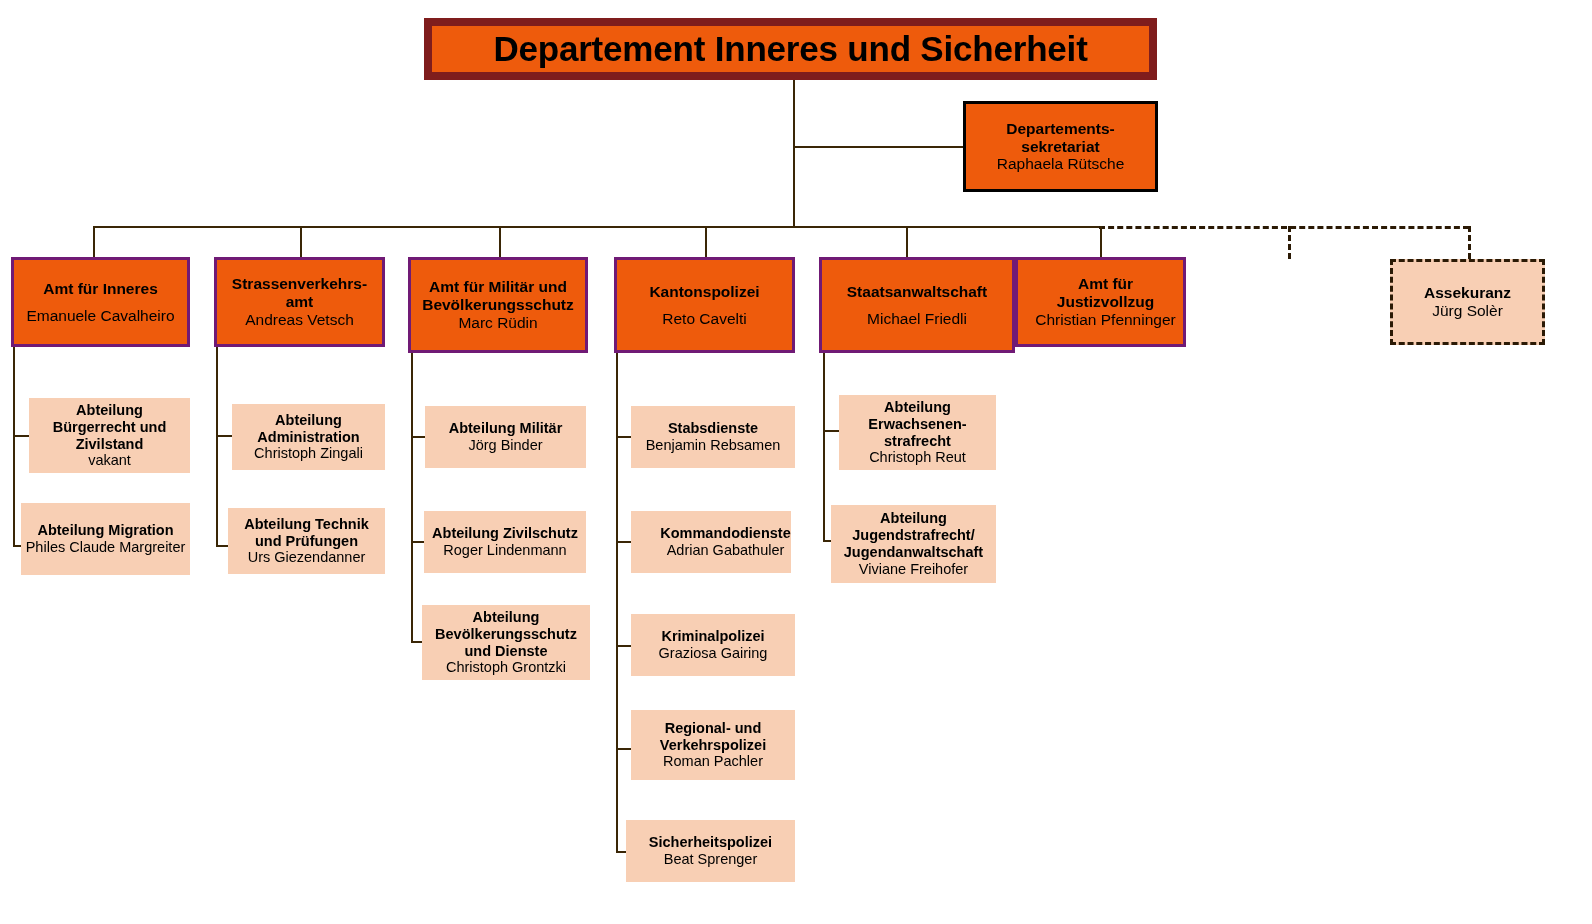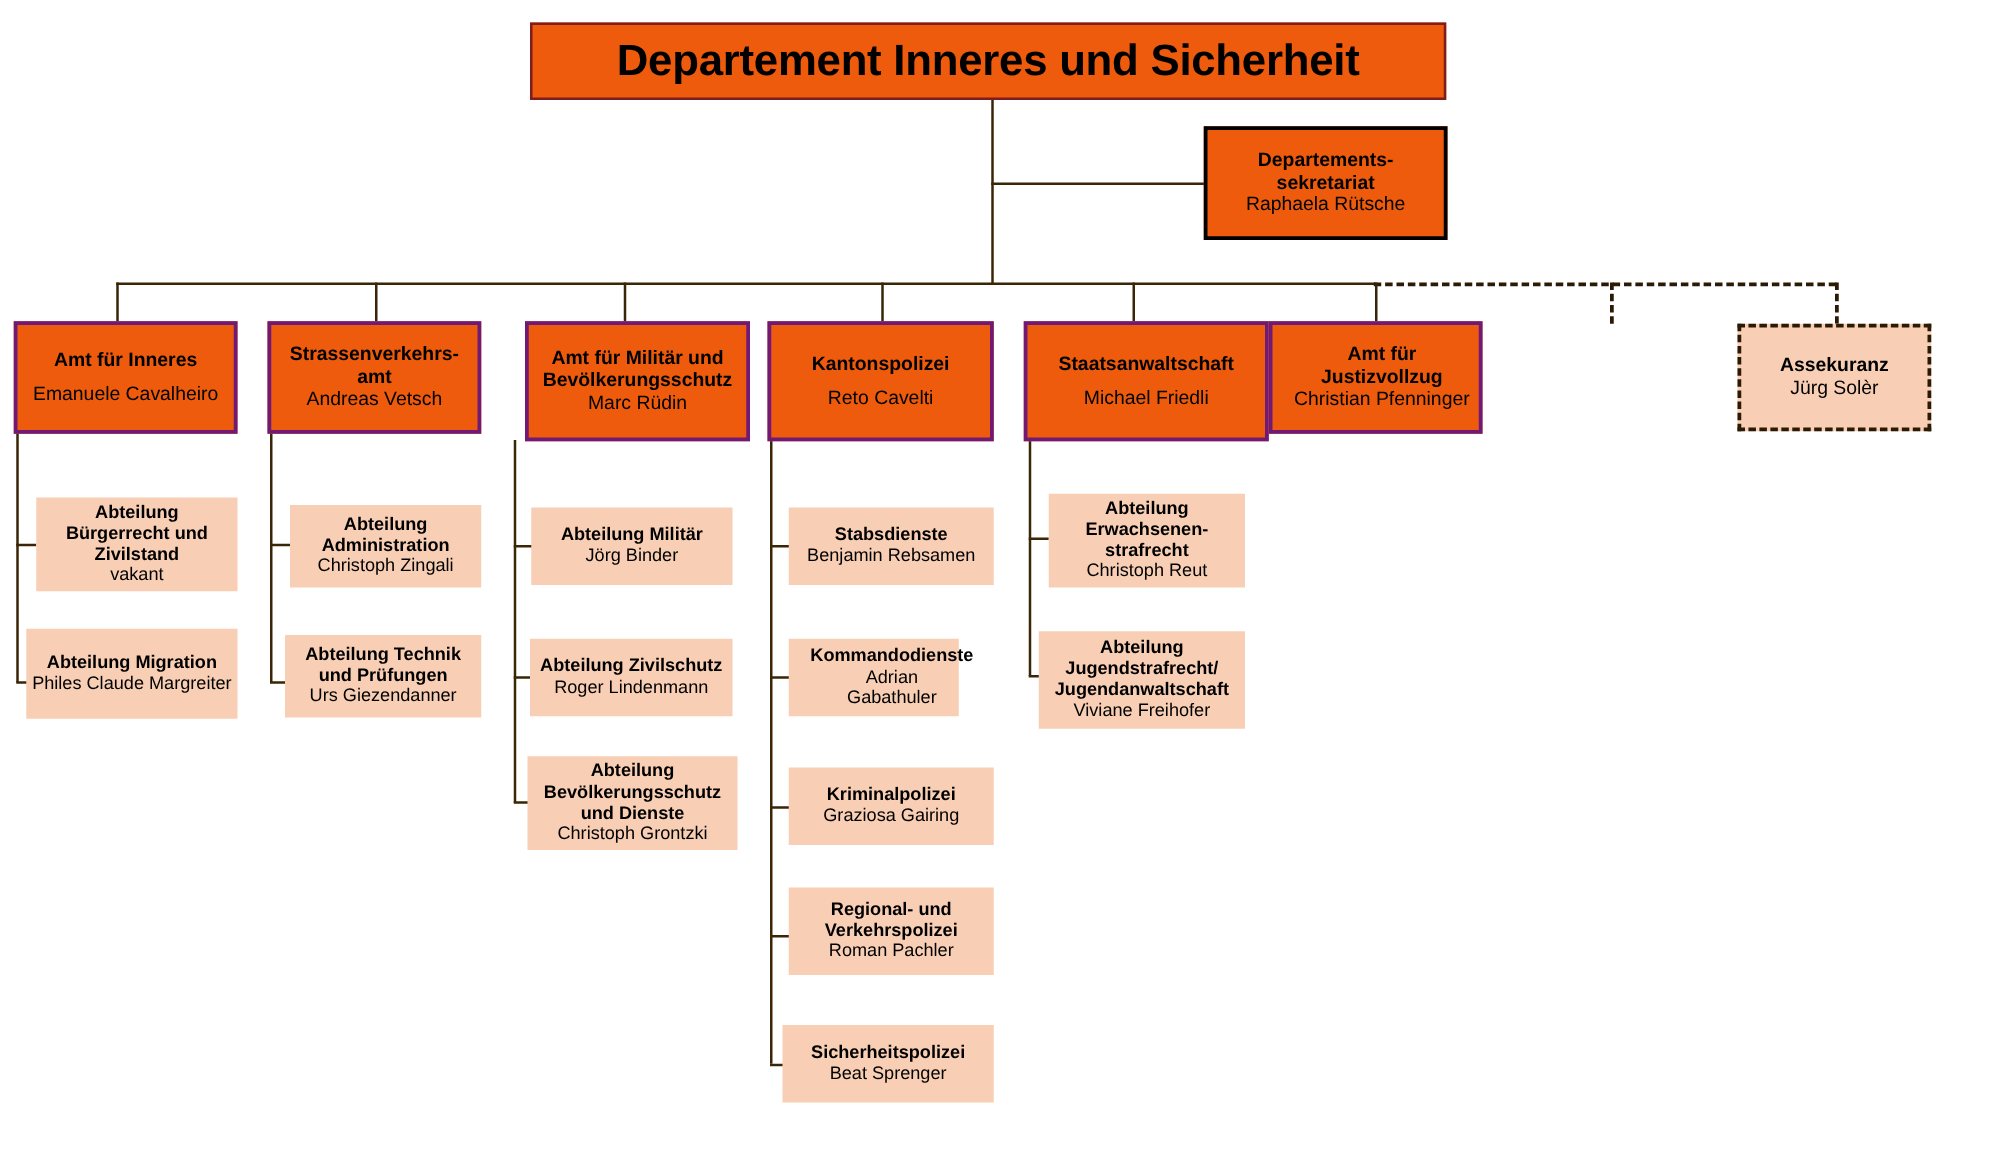--- a/index.html
+++ b/index.html
@@ -24,21 +24,21 @@
     text-align:center;
     line-height:1.16;
     color:#000000;
   }
   .node .t{ font-weight:bold; }
   .node .p{ font-weight:normal; }
 
   
   .lvl-root{
     background:#EE5B0C;
-    border:2px solid #7f1d1d;
+    border:8px solid #7f1d1d;
     font-size:35px;
   }
   .lvl-root .t{ font-size:35px; letter-spacing:-0.2px;}
 
   .lvl-sec{
     background:#EE5B0C;
     border:3px solid #000000;
     font-size:15.5px;
   }
   .lvl-office{
@@ -133,21 +133,21 @@
     <div class="gap"></div>
     <span class="p">Emanuele Cavalheiro</span>
   </div>
 
   <div class="node lvl-office" style="left:214px; top:257px; width:171px; height:90px;">
     <span class="t">Strassenverkehrs-</span>
     <span class="t">amt</span>
     <span class="p">Andreas Vetsch</span>
   </div>
 
-  <div class="node lvl-office" style="left:408px; top:257px; width:180px; height:96px;margin-left:12px;">
+  <div class="node lvl-office" style="left:408px; top:257px; width:180px; height:96px;">
     <span class="t">Amt für Militär und</span>
     <span class="t">Bevölkerungsschutz</span>
     <span class="p">Marc Rüdin</span>
   </div>
 
   <div class="node lvl-office" style="left:614px; top:257px; width:181px; height:96px;">
     <span class="t">Kantonspolizei</span>
     <div class="gap"></div>
     <span class="p">Reto Cavelti</span>
   </div>
@@ -204,21 +204,21 @@
     <span class="t">Abteilung</span>
     <span class="t">Bevölkerungsschutz</span>
     <span class="t">und Dienste</span>
     <span class="p">Christoph Grontzki</span>
   </div>
 
   <div class="node lvl-unit" style="left:631px; top:406px; width:164px; height:62px;">
     <span class="t">Stabsdienste</span>
     <span class="p">Benjamin Rebsamen</span>
   </div>
-  <div class="node lvl-unit" style="left:631px; top:511px; width:136px; height:62px;padding-left:29px;">
+  <div class="node lvl-unit" style="left:631px; top:511px; width:160px; height:62px;padding-left:29px;">
     <span class="t">Kommandodienste</span>
     <span class="p">Adrian Gabathuler</span>
   </div>
   <div class="node lvl-unit" style="left:631px; top:614px; width:164px; height:62px;">
     <span class="t">Kriminalpolizei</span>
     <span class="p">Graziosa Gairing</span>
   </div>
   <div class="node lvl-unit" style="left:631px; top:710px; width:164px; height:70px;">
     <span class="t">Regional- und</span>
     <span class="t">Verkehrspolizei</span>

